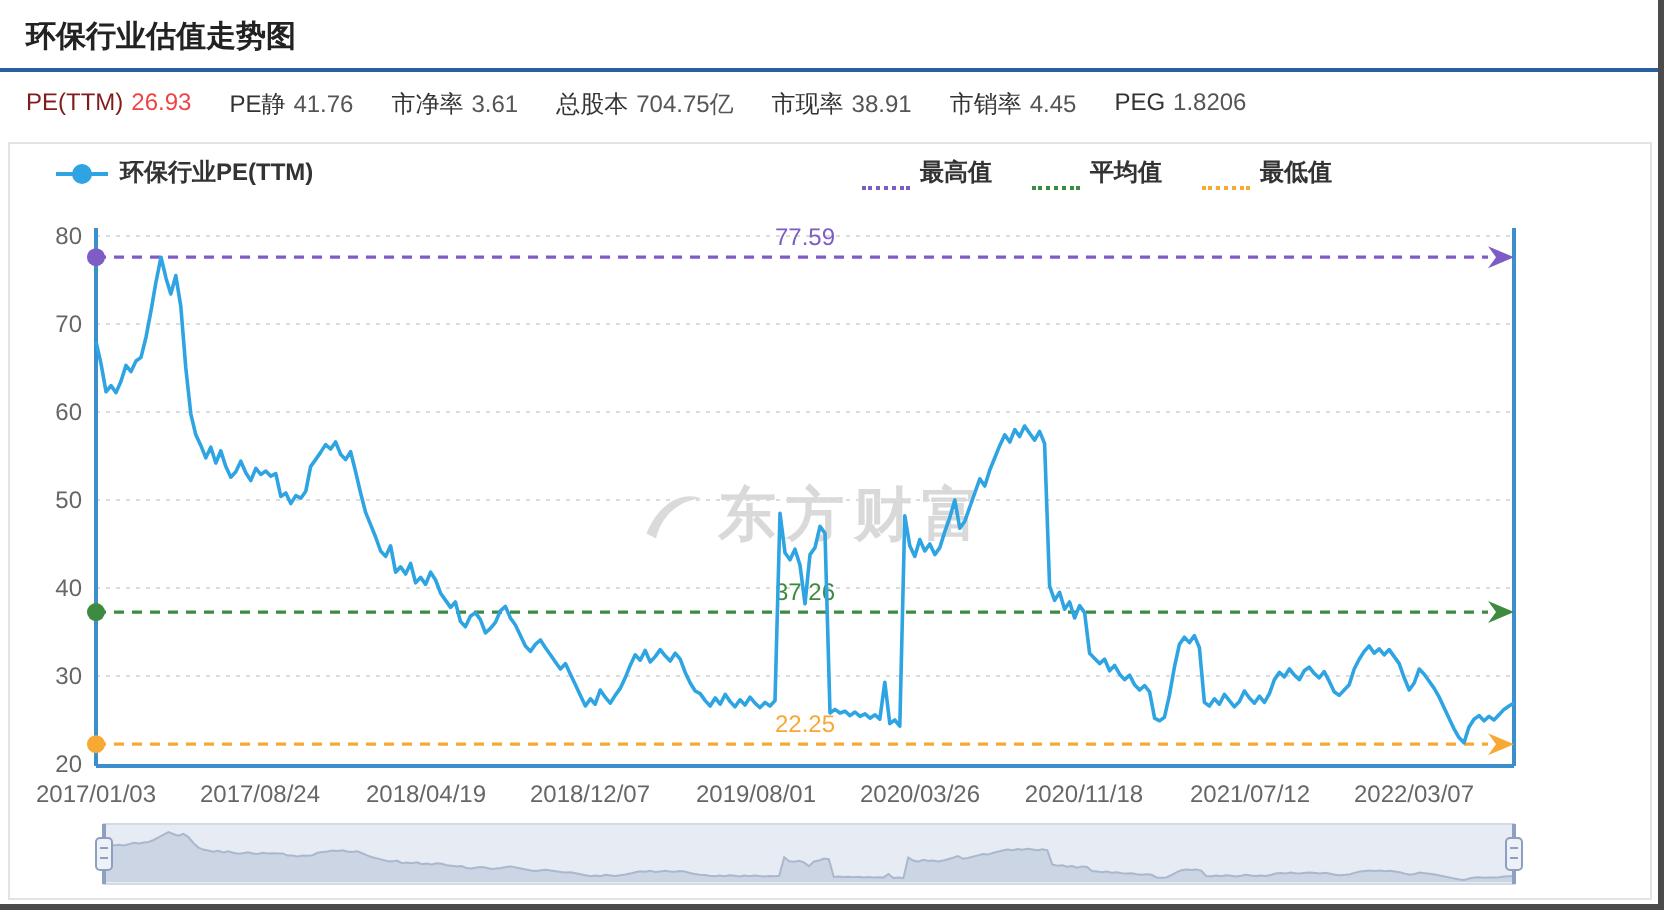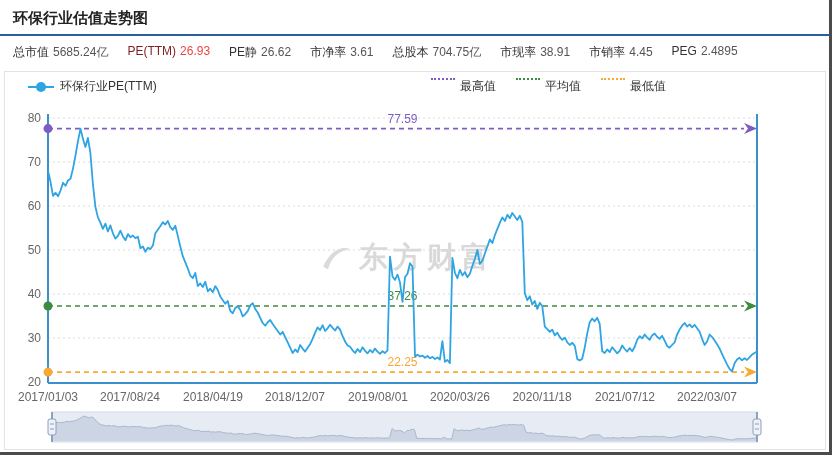--- a/index.html
+++ b/index.html
@@ -5,54 +5,53 @@
   html,body{margin:0;padding:0;background:#fff;}
   .page{position:relative;width:832px;height:458px;background:#fff;overflow:hidden;
         font-family:"Liberation Sans","DejaVu Sans",sans-serif;}
   .title{position:absolute;left:13px;top:9px;font-size:15px;font-weight:bold;color:#222;}
   .title-underline{position:absolute;left:0;top:34px;width:832px;height:2px;background:#2c5f9e;}
   .stats-row{position:absolute;left:13px;top:44px;width:810px;font-size:12px;color:#333;
              display:flex;gap:19px;white-space:nowrap;}
   .stat .s-label{color:#333;}
   .stat .s-value{color:#555;margin-left:4px;}
   .panel{position:absolute;left:4px;top:71px;width:822px;height:379px;border:1px solid #e3e3e3;background:#fff;box-sizing:border-box;}
-  .legend-row{position:absolute;left:4px;top:78px;width:676px;height:22px;font-size:12px;color:#333;}
+  .legend-row{position:absolute;left:4px;top:78px;width:676px;height:22px;font-size:12px;color:#333;font-weight:bold;}
   .legend-left{position:absolute;left:24px;top:0;display:flex;align-items:center;gap:6px;cursor:pointer;}
   .lg-line{position:relative;display:inline-block;width:26px;height:2px;background:#2ea4e3;}
   .lg-dot{position:absolute;left:8px;top:-4px;width:10px;height:10px;border-radius:50%;background:#2ea4e3;}
   .legend-right{position:absolute;right:14px;top:0;display:flex;gap:20px;align-items:center;}
-  .legend-mark-item{display:flex;align-items:flex-start;gap:5px;cursor:pointer;}
+  .legend-mark-item{display:flex;align-items:flex-end;gap:5px;cursor:pointer;}
   .dotted-marker{display:inline-block;width:24px;height:0;border-top:2px dotted #999;}
   .watermark{position:absolute;left:320px;top:238px;display:flex;align-items:center;gap:7px;
              color:rgba(120,120,120,0.28);font-weight:bold;font-size:29px;letter-spacing:5px;pointer-events:none;}
   .watermark svg{opacity:0.55;}
   svg.chart{position:absolute;left:0;top:0;}
   svg text{font-family:"Liberation Sans","DejaVu Sans",sans-serif;}
   .tick-label{font-size:12px;fill:#666;}
   .mark-label{font-size:12px;}
   .border-right{position:absolute;left:829px;top:0;width:3px;height:455px;background:#4b4b4b;}
   .border-bottom{position:absolute;left:0;top:452px;width:832px;height:3px;background:#4b4b4b;}
 </style>
 </head>
 <body>
 
 <div class="page">
 
   <div class="title">环保行业估值走势图</div>
   <div class="title-underline"></div>
 
   <div class="stats-row">
-    <span class="stat"><span class="s-label">总市值</span><span class="s-value">5685.24亿</span></span>
     <span class="stat" style="color: rgb(243, 80, 74);"><span class="s-label" style="color: #7f1d1d;">PE(TTM)</span><span class="s-value" style="color: #ef4444;">26.93</span></span>
-    <span class="stat"><span class="s-label">PE静</span><span class="s-value">26.62</span></span>
+    <span class="stat"><span class="s-label">PE静</span><span class="s-value">41.76</span></span>
     <span class="stat"><span class="s-label">市净率</span><span class="s-value">3.61</span></span>
     <span class="stat"><span class="s-label">总股本</span><span class="s-value">704.75亿</span></span>
     <span class="stat"><span class="s-label">市现率</span><span class="s-value">38.91</span></span>
     <span class="stat"><span class="s-label">市销率</span><span class="s-value">4.45</span></span>
-    <span class="stat"><span class="s-label">PEG</span><span class="s-value">2.4895</span></span>
+    <span class="stat"><span class="s-label">PEG</span><span class="s-value">1.8206</span></span>
   </div>
 
   <div class="panel"></div>
 
   <div class="legend-row">
     <div class="legend-left">
       <span class="lg-line">
           <span class="lg-dot"></span>
         </span>
       <span>环保行业PE(TTM)</span>

